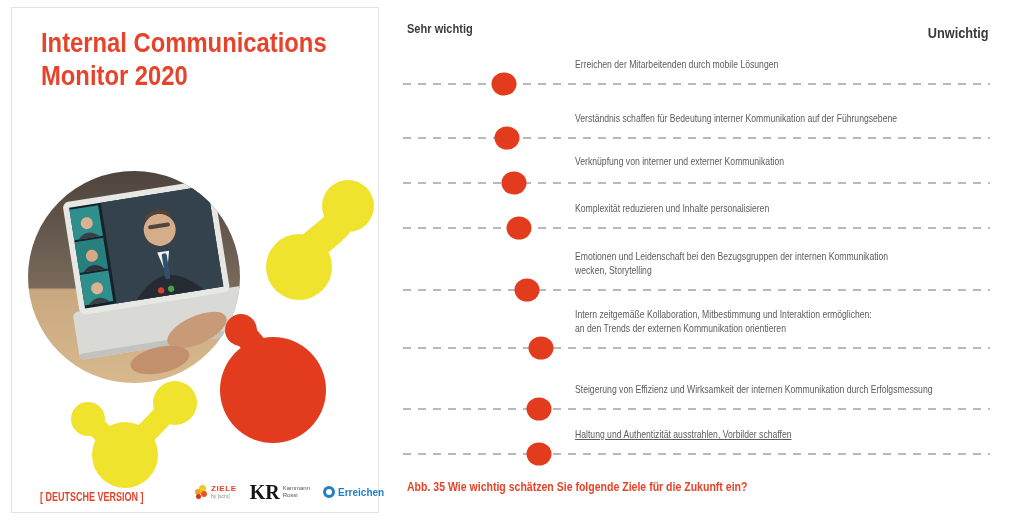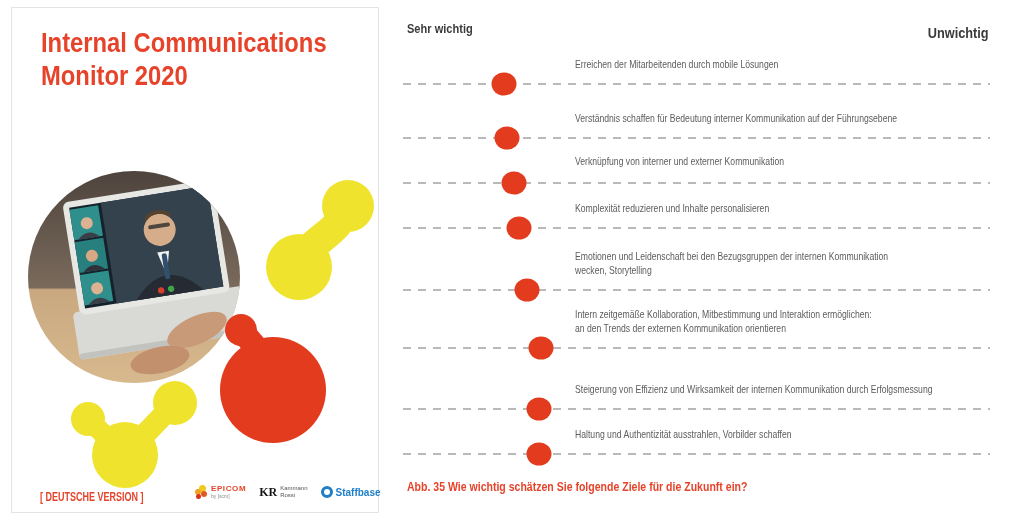--- a/index.html
+++ b/index.html
@@ -28,21 +28,21 @@
   .logo{display:flex;align-items:center;gap:3px}
   .ep-dots{position:relative;width:13px;height:14px}
   .ep-dots i{position:absolute;border-radius:50%}
   .ep-d1{left:4px;top:0;width:7px;height:7px;background:#f2c81e}
   .ep-d2{left:0;top:4px;width:6px;height:6px;background:#f0a31c}
   .ep-d3{left:6px;top:6px;width:6px;height:6px;background:#e2581f}
   .ep-d4{left:1px;top:9px;width:5px;height:5px;background:#d8321d}
   .ep-col{display:flex;flex-direction:column;line-height:1}
   .ep-name{font-size:8px;font-weight:bold;color:#e8432a;letter-spacing:.6px}
   .ep-sub{font-size:5px;color:#8a8a8a;margin-top:1px}
-  .kr-mono{font-family:"Liberation Serif",serif;font-size:12px;font-weight:bold;color:#141414;line-height:16px}
+  .kr-mono{font-family:"Liberation Serif",serif;font-size:20px;font-weight:bold;color:#141414;line-height:16px}
   .kr-name{font-size:6px;color:#555;line-height:7px}
   .sb-icon{width:12px;height:12px;border:3px solid #1e7ec8;border-radius:50%;box-sizing:border-box}
   .sb-name{font-size:10px;font-weight:bold;color:#1e7ec8}
 
   
   .chart{position:absolute;left:403px;top:0;width:587px;height:520px}
   .chart-head-left{position:absolute;left:4px;top:21px;font-size:13px;font-weight:bold;color:#3b3b3b}
   .chart-head-right{position:absolute;right:1px;top:24px;font-size:15px;font-weight:bold;color:#3b3b3b}
   .chart-line{position:absolute;left:0;width:100%;height:2px;
               background:repeating-linear-gradient(90deg,#b9b9b9 0 8px,transparent 8px 15px)}
@@ -144,34 +144,34 @@
 
   <div class="logos">
     <div class="logo">
       <span class="ep-dots">
           <i class="ep-d1"></i>
           <i class="ep-d2"></i>
           <i class="ep-d3"></i>
           <i class="ep-d4"></i>
         </span>
       <span class="ep-col">
-        <span class="ep-name">EPICOM</span>
+        <span class="ep-name">ZIELE</span>
         <span class="ep-sub">by [scm]</span>
       </span>
     </div>
     <div class="logo">
       <span class="kr-mono">KR</span>
       <span class="kr-name">
         <span>Kammann</span><br>
         <span>Rossi</span>
       </span>
     </div>
     <div class="logo">
       <span class="sb-icon"></span>
-      <span class="sb-name">Staffbase</span>
+      <span class="sb-name">Erreichen</span>
     </div>
   </div>
 </div>
 
 <div class="chart">
   <div class="chart-head-left">
     <span class="cond">Sehr wichtig</span>
   </div>
   <div class="chart-head-right">
     <span class="cond cond-r">Unwichtig</span>
@@ -215,21 +215,21 @@
       </div>
       <div class="chart-line" style="top: 347px;">
         <div class="chart-dot" style="left: 23.5%; background: rgb(226, 59, 30);"></div>
       </div>
       <div class="chart-label" style="bottom: 124px;">
         <div>Steigerung von Effizienz und Wirksamkeit der internen Kommunikation durch Erfolgsmessung</div>
       </div>
       <div class="chart-line" style="top: 408px;">
         <div class="chart-dot" style="left: 23.2%; background: rgb(226, 59, 30);"></div>
       </div>
-      <div class="chart-label" style="bottom: 79px;">
+      <div class="chart-label" style="bottom: 79px; text-decoration: underline;">
         <div>Haltung und Authentizität ausstrahlen, Vorbilder schaffen</div>
       </div>
       <div class="chart-line" style="top: 453px;">
         <div class="chart-dot" style="left: 23.2%; background: rgb(226, 59, 30);"></div>
       </div>
     </div>
 
   <div class="caption">
     <span class="cond">Abb. 35 Wie wichtig schätzen Sie folgende Ziele für die Zukunft ein?</span>
   </div>

